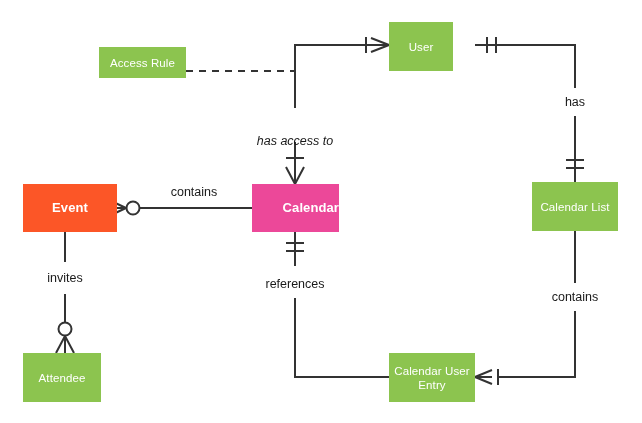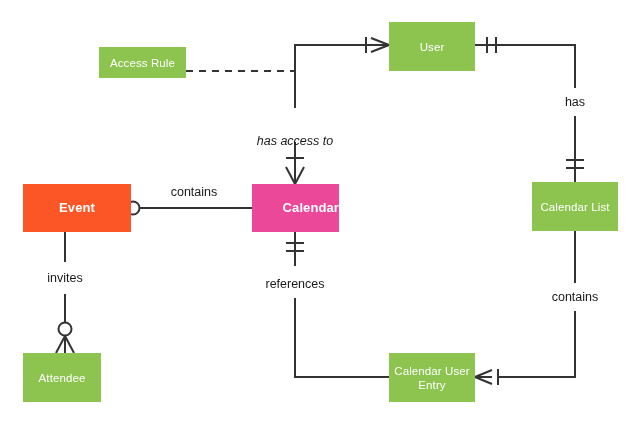--- a/index.html
+++ b/index.html
@@ -103,25 +103,25 @@
       <line x1="498" y1="369" x2="498" y2="385"></line>
       <path d="M 475 377 L 492 370 M 475 377 L 492 384 M 475 377 L 492 377"></path>
 
     </g>
   </svg>
 
   <div class="entity-box" style="left:99px; top:47px; width:87px; height:31px; background:#8cc44f;">
     <span>Access Rule</span>
   </div>
 
-  <div class="entity-box" style="left:389px; top:22px; width:86px; height:49px; background:#8cc44f;">
+  <div class="entity-box" style="left:389px; top:22px; width:64px; height:49px; background:#8cc44f;">
     <span>User</span>
   </div>
 
-  <div class="entity-box accent" style="left:23px; top:184px; width:108px; height:48px; background:#fc5627;">
+  <div class="entity-box accent" style="left:23px; top:184px; width:94px; height:48px; background:#fc5627;">
     <span>Event</span>
   </div>
 
   <div class="entity-box accent" style="left:252px; top:184px; width:87px; height:48px; background:#ec4899;justify-content:flex-end;">
     <span>Calendar</span>
   </div>
 
   <div class="entity-box" style="left:532px; top:182px; width:86px; height:49px; background:#8cc44f;">
     <span>Calendar List</span>
   </div>

